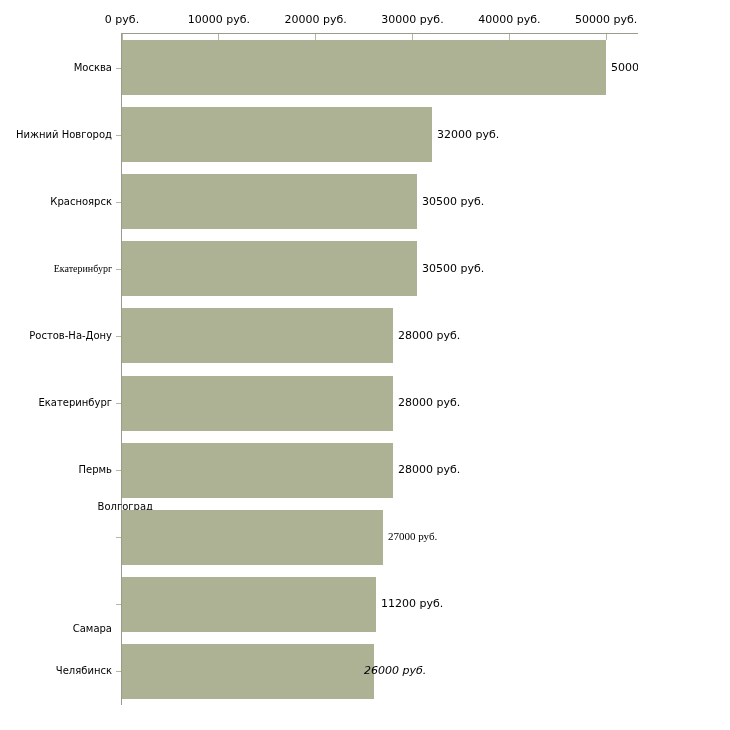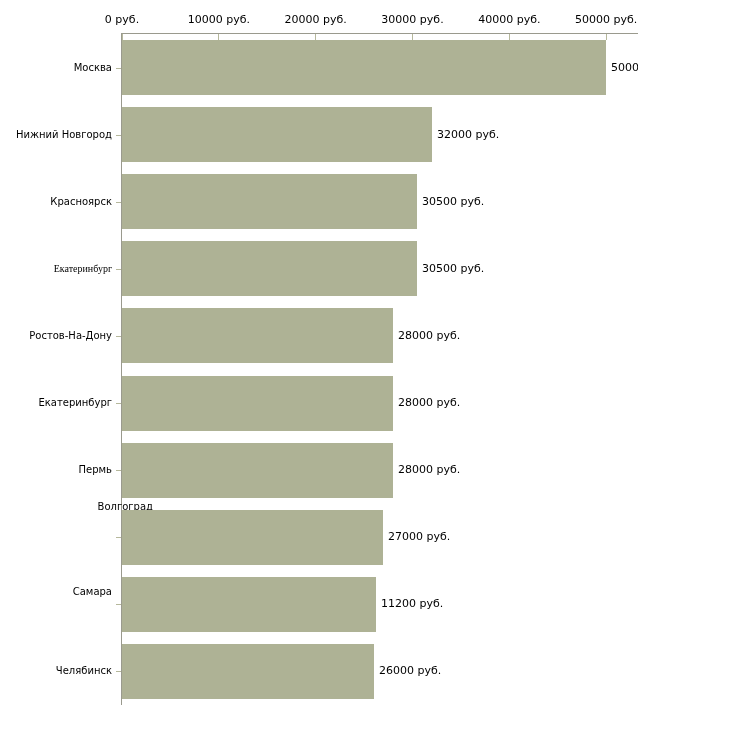--- a/index.html
+++ b/index.html
@@ -123,39 +123,39 @@
     </div>
   <div id="cat-labels-layer">
       <div class="cat-label" style="left: 0px; top: 61px;">Москва</div>
       <div class="cat-label" style="left: 0px; top: 128px;">Нижний Новгород</div>
       <div class="cat-label" style="left: 0px; top: 195px;">Красноярск</div>
       <div class="cat-label" style="left: 0px; top: 262px; font-family: Liberation Serif, serif;">Екатеринбург</div>
       <div class="cat-label" style="left: 0px; top: 329px;">Ростов-На-Дону</div>
       <div class="cat-label" style="left: 0px; top: 396px;">Екатеринбург</div>
       <div class="cat-label" style="left: 0px; top: 463px;">Пермь</div>
       <div class="cat-label" style="left: 0px; top: 500px; margin-left: 41px;">Волгоград</div>
-      <div class="cat-label" style="left: 0px; top: 585px;">Самара</div>
+      <div class="cat-label" style="left: 0px; top: 622px;">Самара</div>
       <div class="cat-label" style="left: 0px; top: 664px;">Челябинск</div>
     </div>
   <div id="bars-layer">
       <div class="bar" title="Москва: 50000 руб." style="left: 122px; top: 40px; width: 484px; height: 55px; background: rgb(174, 178, 149);"></div>
       <div class="bar-value" style="left: 611px; top: 61px;">50000 руб.</div>
       <div class="bar" title="Нижний Новгород: 32000 руб." style="left: 122px; top: 107px; width: 310px; height: 55px; background: rgb(174, 178, 149);"></div>
       <div class="bar-value" style="left: 437px; top: 128px;">32000 руб.</div>
       <div class="bar" title="Красноярск: 30500 руб." style="left: 122px; top: 174px; width: 295px; height: 55px; background: rgb(174, 178, 149);"></div>
       <div class="bar-value" style="left: 422px; top: 195px;">30500 руб.</div>
       <div class="bar" title="Екатеринбург: 30500 руб." style="left: 122px; top: 241px; width: 295px; height: 55px; background: rgb(174, 178, 149);"></div>
       <div class="bar-value" style="left: 422px; top: 262px;">30500 руб.</div>
       <div class="bar" title="Ростов-На-Дону: 28000 руб." style="left: 122px; top: 308px; width: 271px; height: 55px; background: rgb(174, 178, 149);"></div>
       <div class="bar-value" style="left: 398px; top: 329px;">28000 руб.</div>
       <div class="bar" title="Новосибирск: 28000 руб." style="left: 122px; top: 376px; width: 271px; height: 55px; background: rgb(174, 178, 149);"></div>
       <div class="bar-value" style="left: 398px; top: 396px;">28000 руб.</div>
       <div class="bar" title="Пермь: 28000 руб." style="left: 122px; top: 443px; width: 271px; height: 55px; background: rgb(174, 178, 149);"></div>
       <div class="bar-value" style="left: 398px; top: 463px;">28000 руб.</div>
       <div class="bar" title="Волгоград: 27000 руб." style="left: 122px; top: 510px; width: 261px; height: 55px; background: rgb(174, 178, 149);"></div>
-      <div class="bar-value" style="left: 388px; top: 530px;">27000 руб.</div>
+      <div class="bar-value" style="left: 388px; top: 530px; font-family: Liberation Serif, serif;">27000 руб.</div>
       <div class="bar" title="Самара: 26200 руб." style="left: 122px; top: 577px; width: 254px; height: 55px; background: rgb(174, 178, 149);"></div>
       <div class="bar-value" style="left: 381px; top: 597px;">11200 руб.</div>
       <div class="bar" title="Челябинск: 26000 руб." style="left: 122px; top: 644px; width: 252px; height: 55px; background: rgb(174, 178, 149);"></div>
-      <div class="bar-value" style="left: 379px; top: 664px;">26000 руб.</div>
+      <div class="bar-value" style="left: 364px; top: 664px; font-style: italic;">26000 руб.</div>
     </div>
 
 </div>
 
 </body></html>

